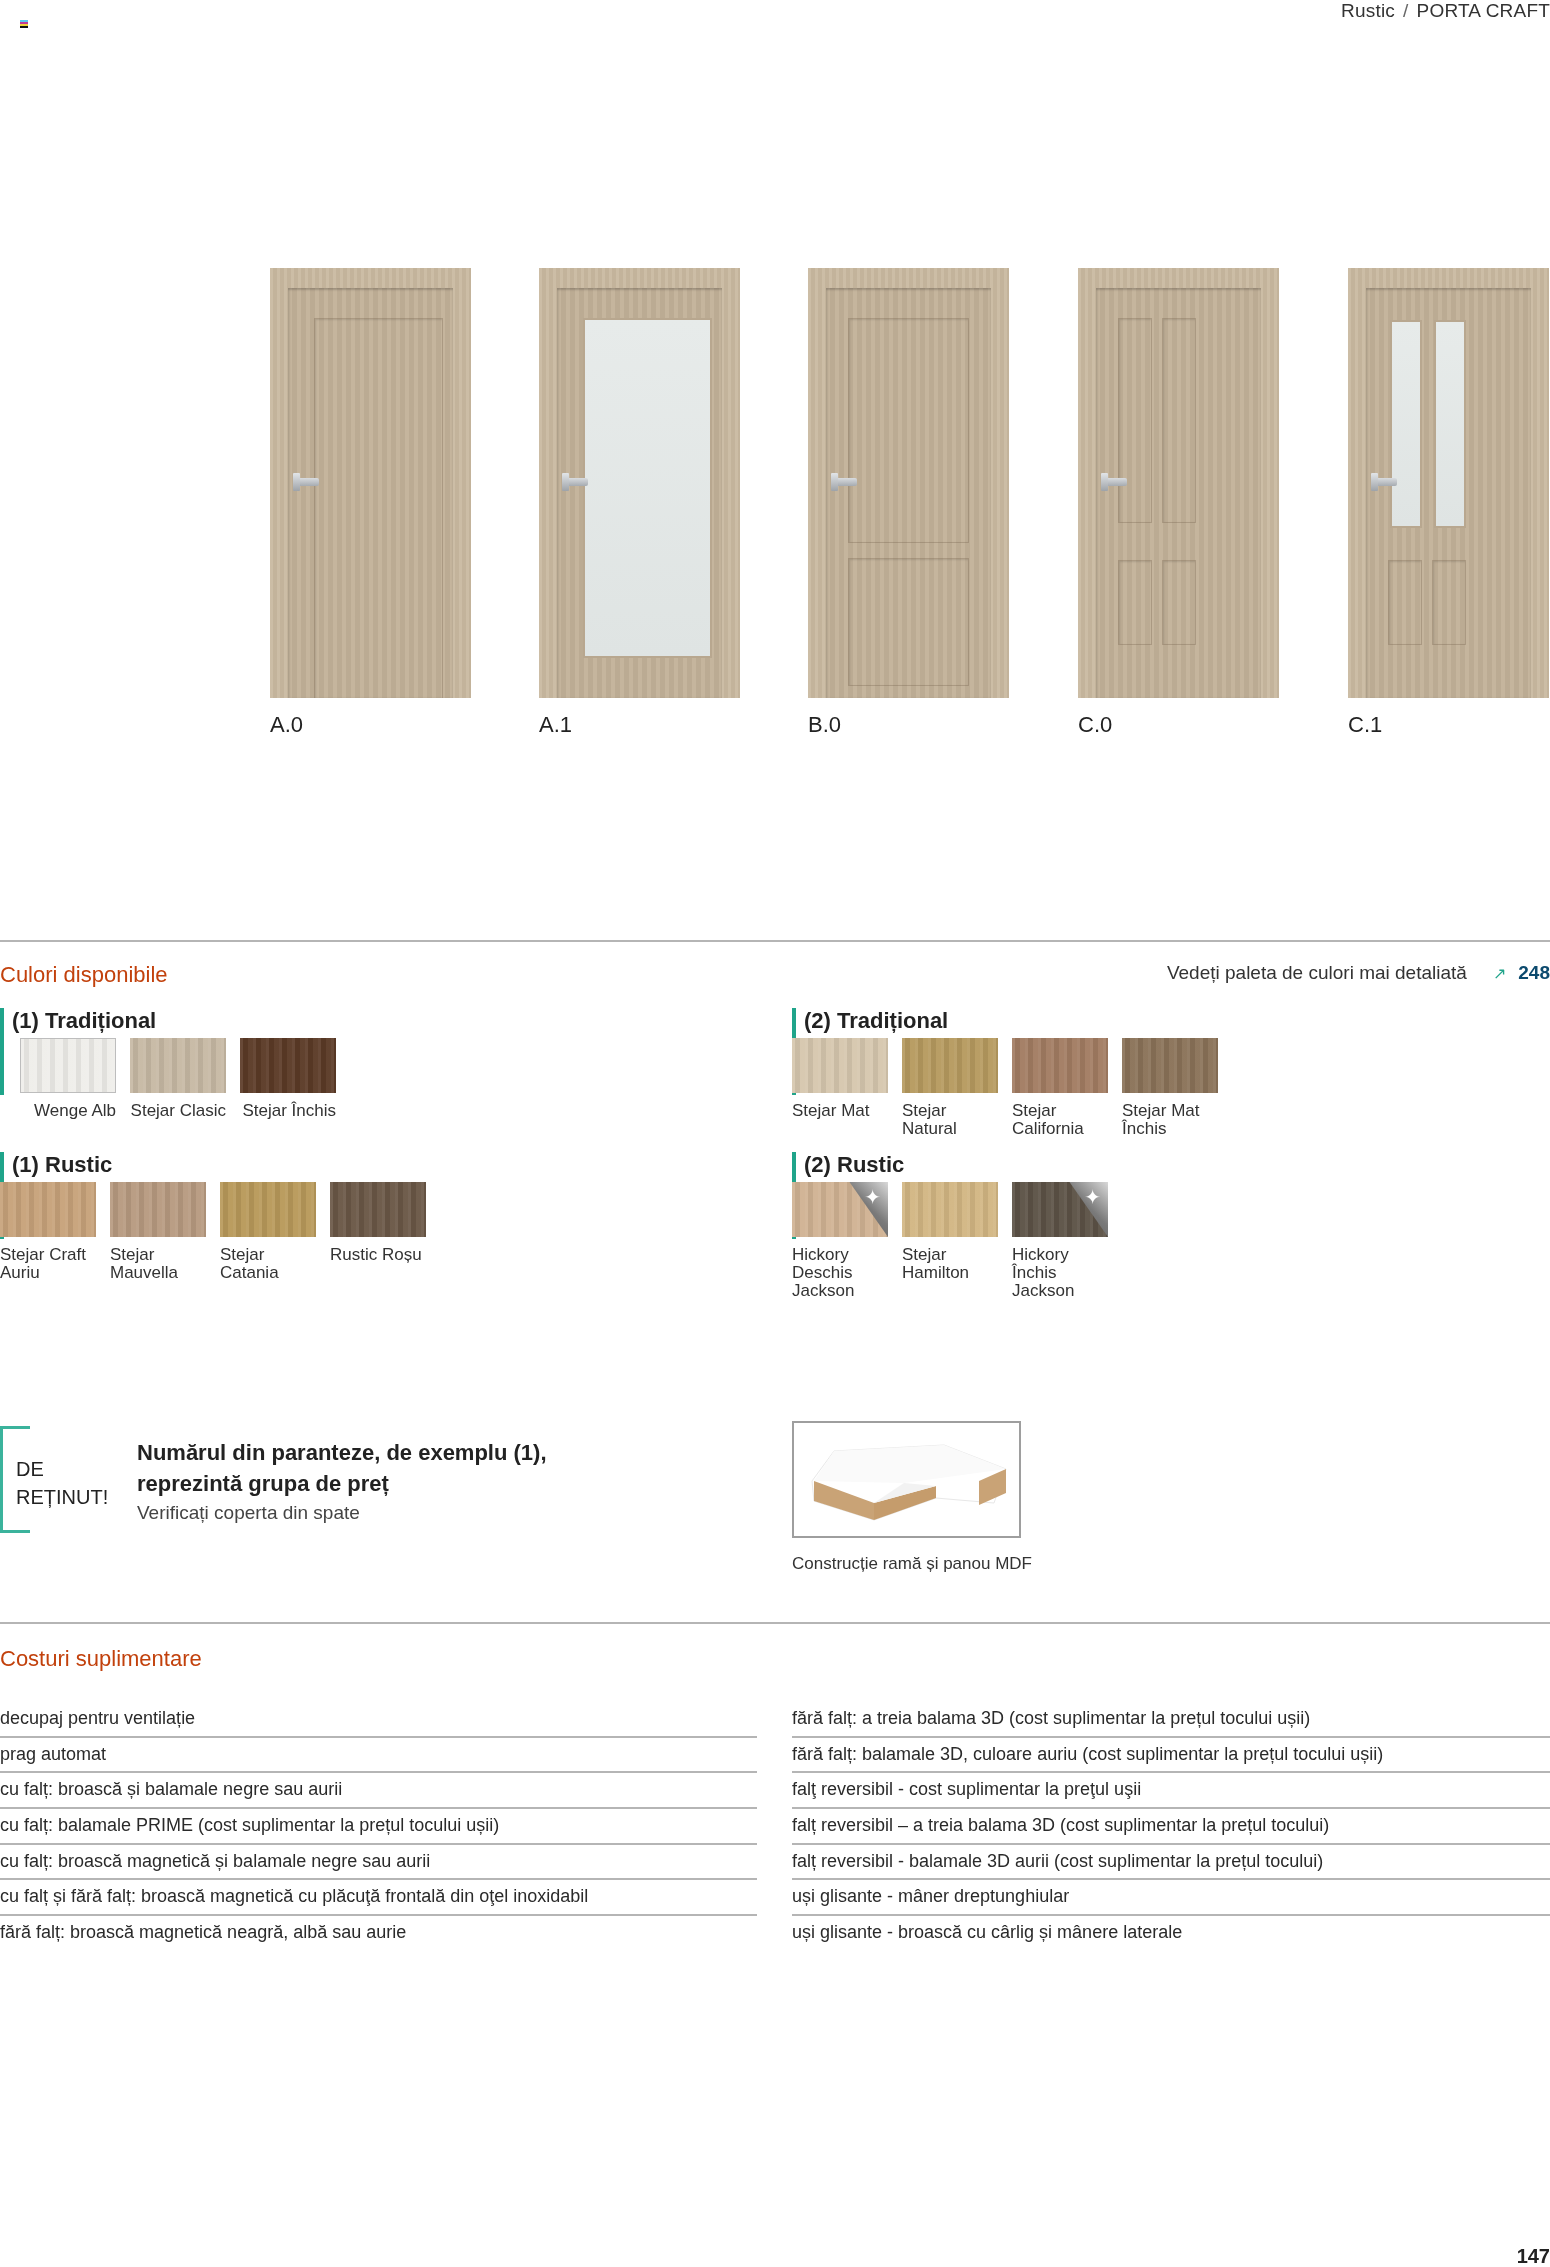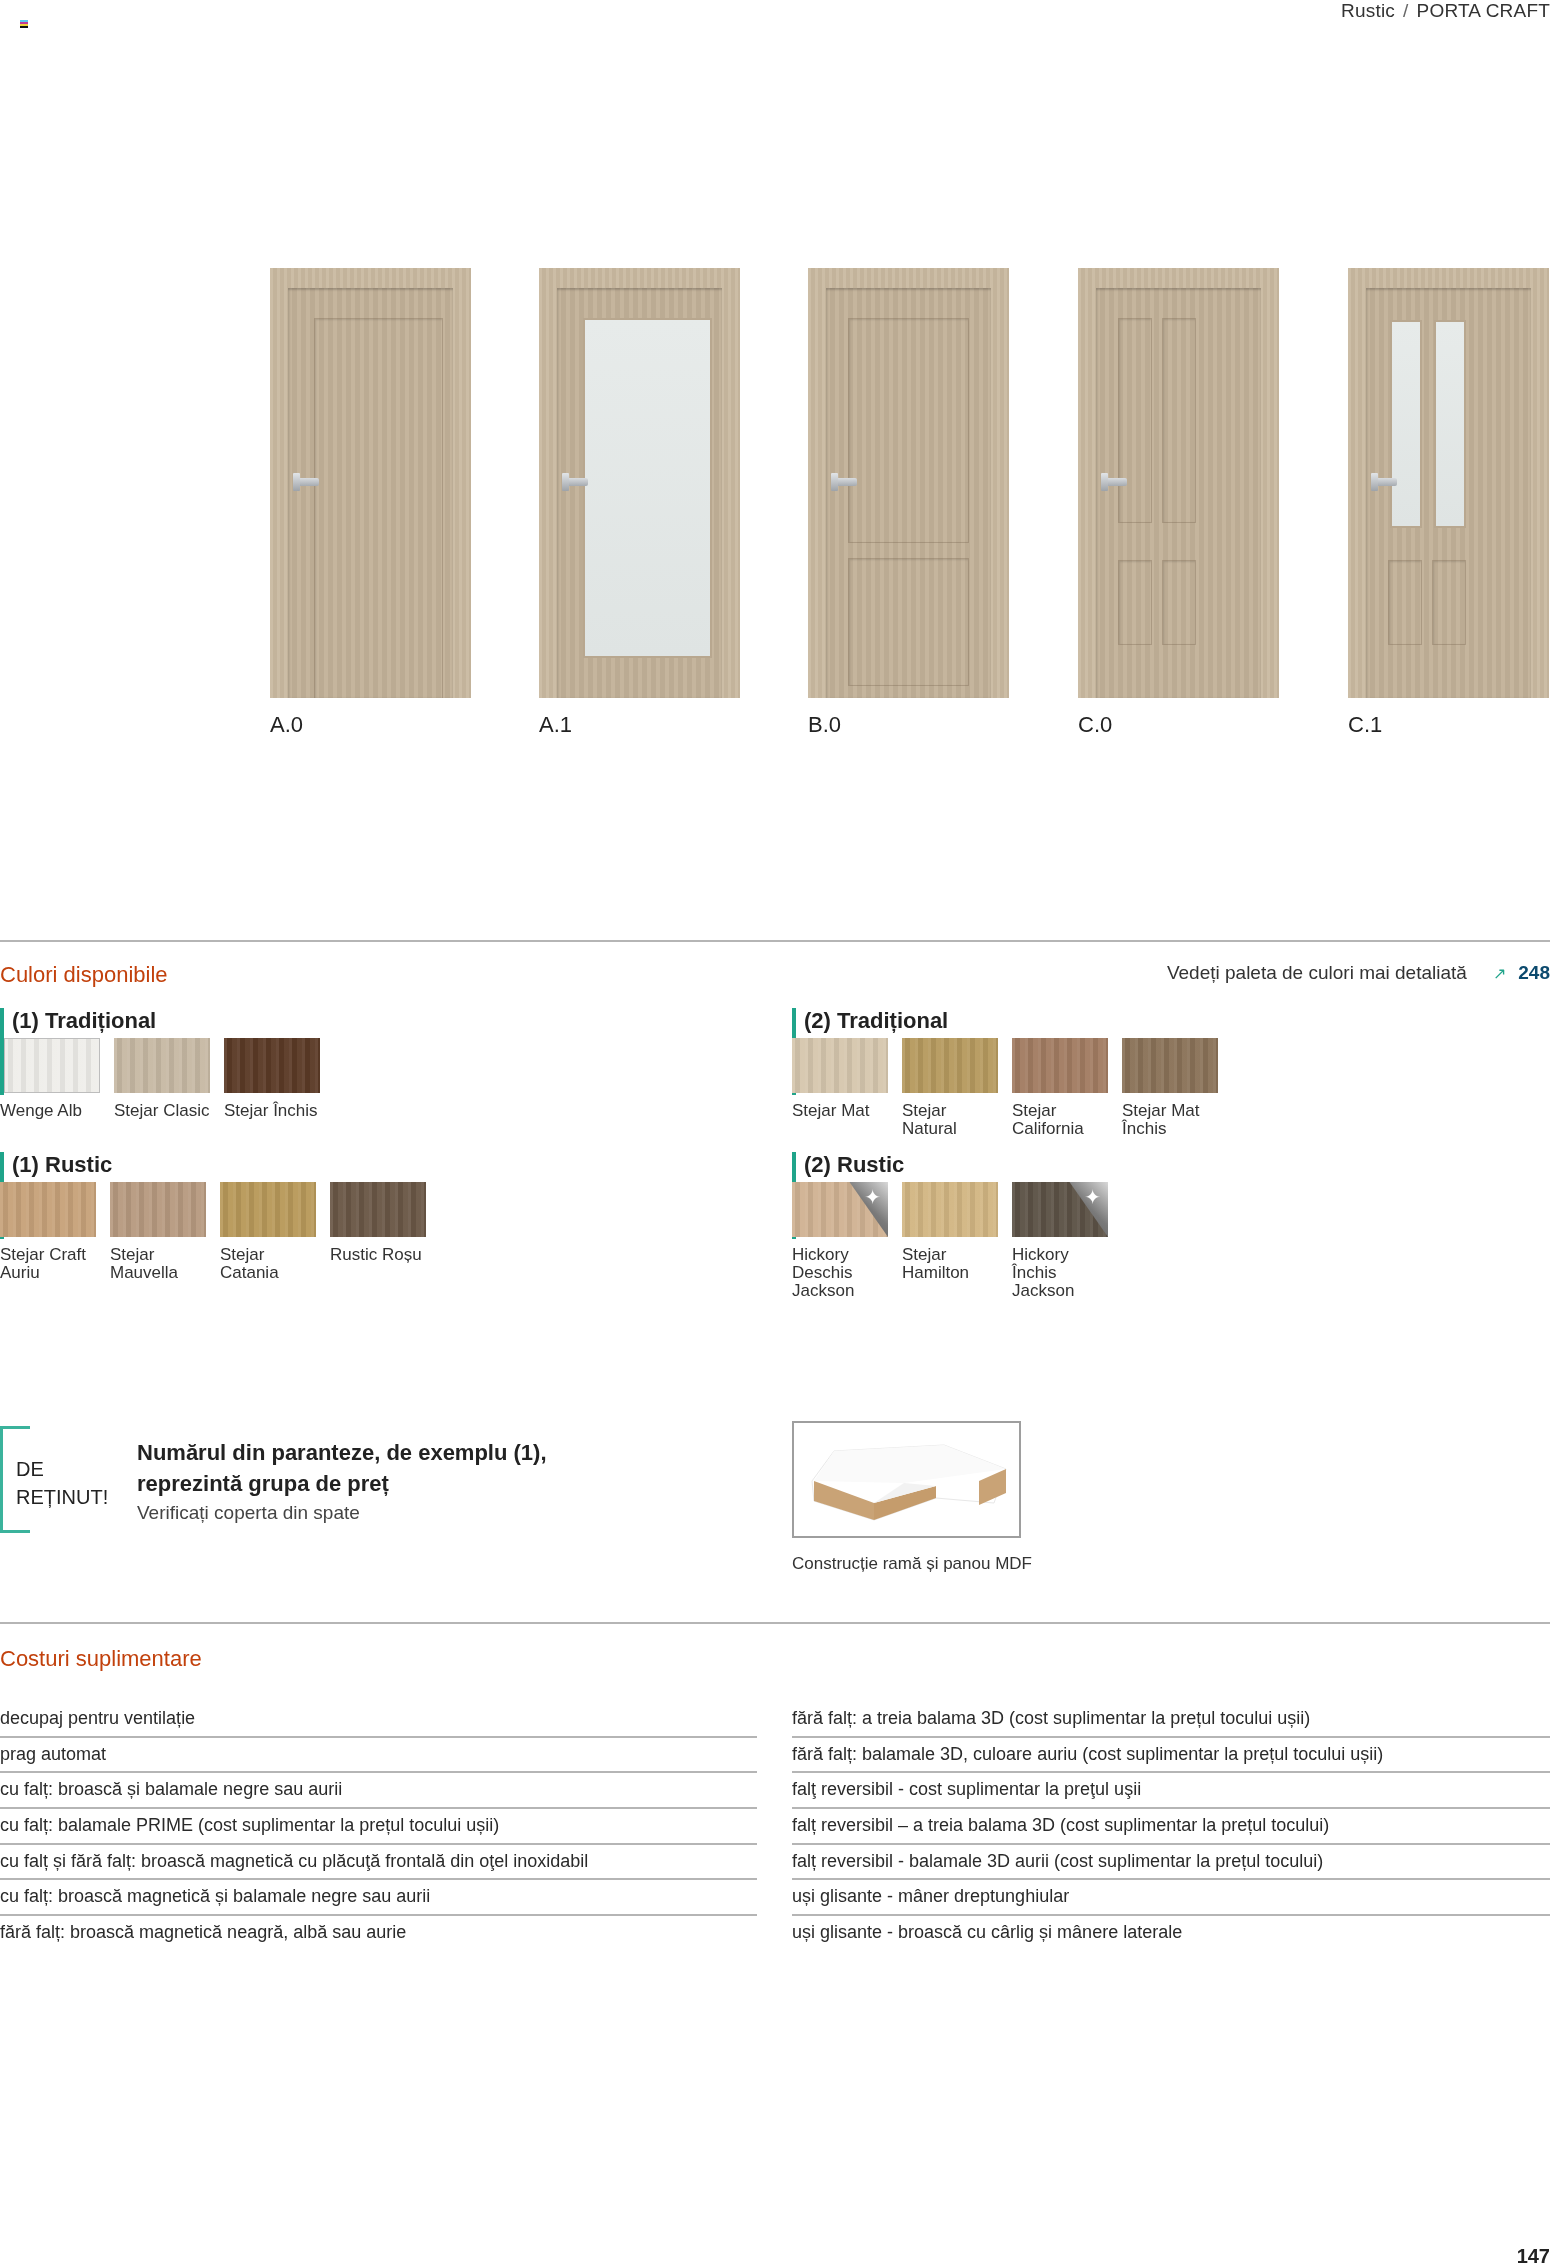--- a/index.html
+++ b/index.html
@@ -140,21 +140,21 @@
 
 <div class="palette-link">
   <span>Vedeți paleta de culori mai detaliată</span>
   <span class="arrow">↗</span>
   <span class="page">248</span>
 </div>
 
 <div class="group" style="left:0; top:1008px;">
   <div class="group-bar" style="height:87px;"></div>
   <div class="group-header">(1) Tradițional</div>
-  <div class="swatches" style="margin-left:4px;">
+  <div class="swatches" style="margin-left:20px;text-align:right;">
     <div class="swatch-item">
       <div class="swatch bordered" style="background-color:#efeeea"></div>
       <div class="swatch-label" style="margin-left:-4px">Wenge Alb</div>
     </div>
     <div class="swatch-item">
       <div class="swatch" style="background-color:#c7b9a4"></div>
       <div class="swatch-label">Stejar Clasic</div>
     </div>
     <div class="swatch-item">
       <div class="swatch" style="background-color:#5b3a26"></div>
@@ -260,22 +260,22 @@
 <div class="mdf-caption">Construcție ramă și panou MDF</div>
 
 <div class="divider" style="top:1622px"></div>
 <div class="section-title" style="top:1646px">Costuri suplimentare</div>
 
 <div class="cost-col" style="left:0; width:757px;">
   <div class="cost-row">decupaj pentru ventilație</div>
   <div class="cost-row">prag automat</div>
   <div class="cost-row">cu falț: broască și balamale negre sau aurii</div>
   <div class="cost-row">cu falț: balamale PRIME (cost suplimentar la prețul tocului ușii)</div>
+  <div class="cost-row">cu falț: broască magnetică și balamale negre sau aurii</div>
   <div class="cost-row">cu falț și fără falț: broască magnetică cu plăcuţă frontală din oţel inoxidabil</div>
-  <div class="cost-row">cu falț: broască magnetică și balamale negre sau aurii</div>
   <div class="cost-row last">fără falț: broască magnetică neagră, albă sau aurie</div>
 </div>
 
 <div class="cost-col" style="left:792px; width:758px;">
   <div class="cost-row">fără falț: a treia balama 3D (cost suplimentar la prețul tocului ușii)</div>
   <div class="cost-row">fără falț: balamale 3D, culoare auriu (cost suplimentar la prețul tocului ușii)</div>
   <div class="cost-row">falţ reversibil - cost suplimentar la preţul uşii</div>
   <div class="cost-row">falț reversibil – a treia balama 3D (cost suplimentar la prețul tocului)</div>
   <div class="cost-row">falț reversibil - balamale 3D aurii (cost suplimentar la prețul tocului)</div>
   <div class="cost-row">uși glisante - mâner dreptunghiular</div>

